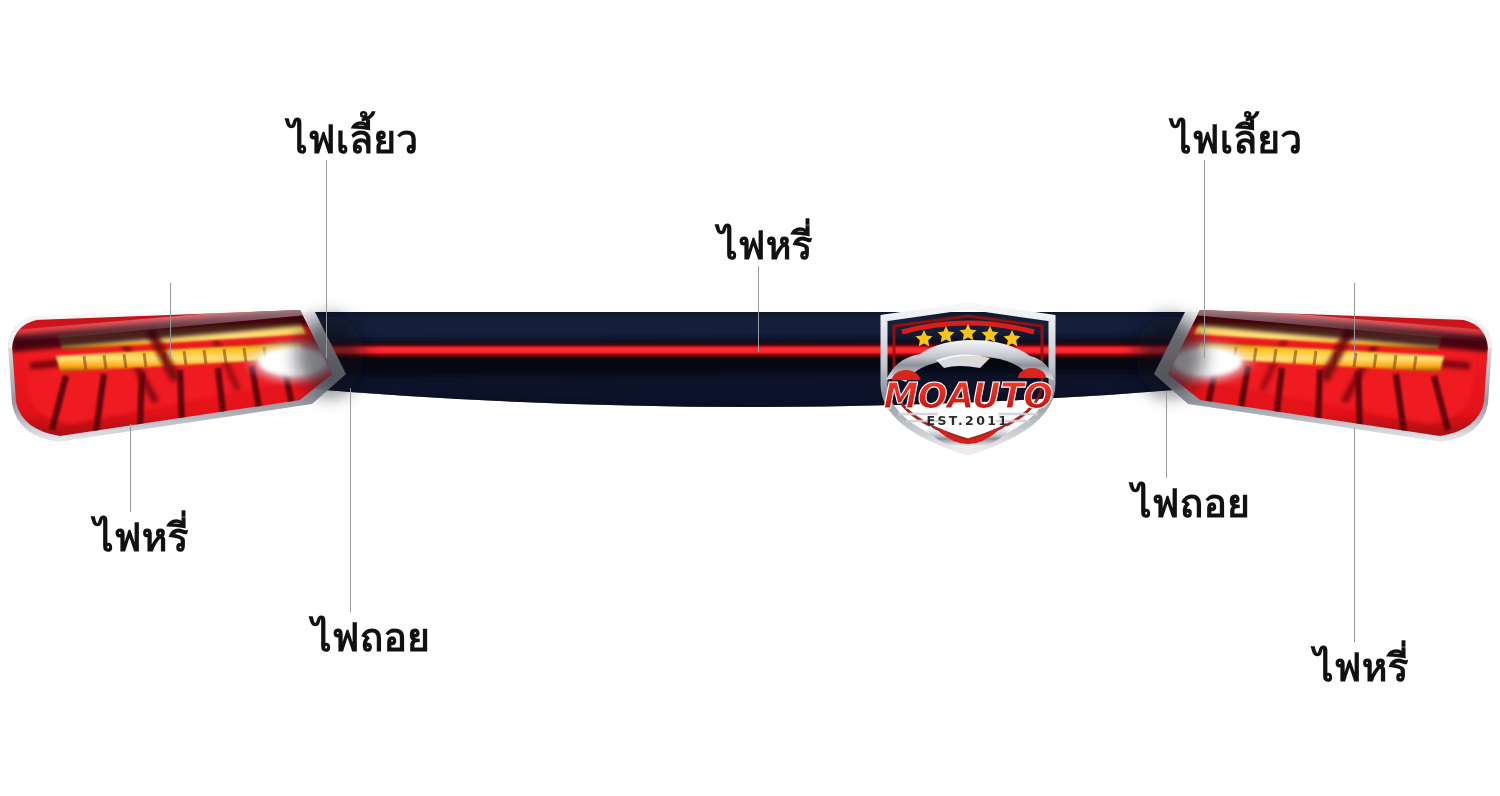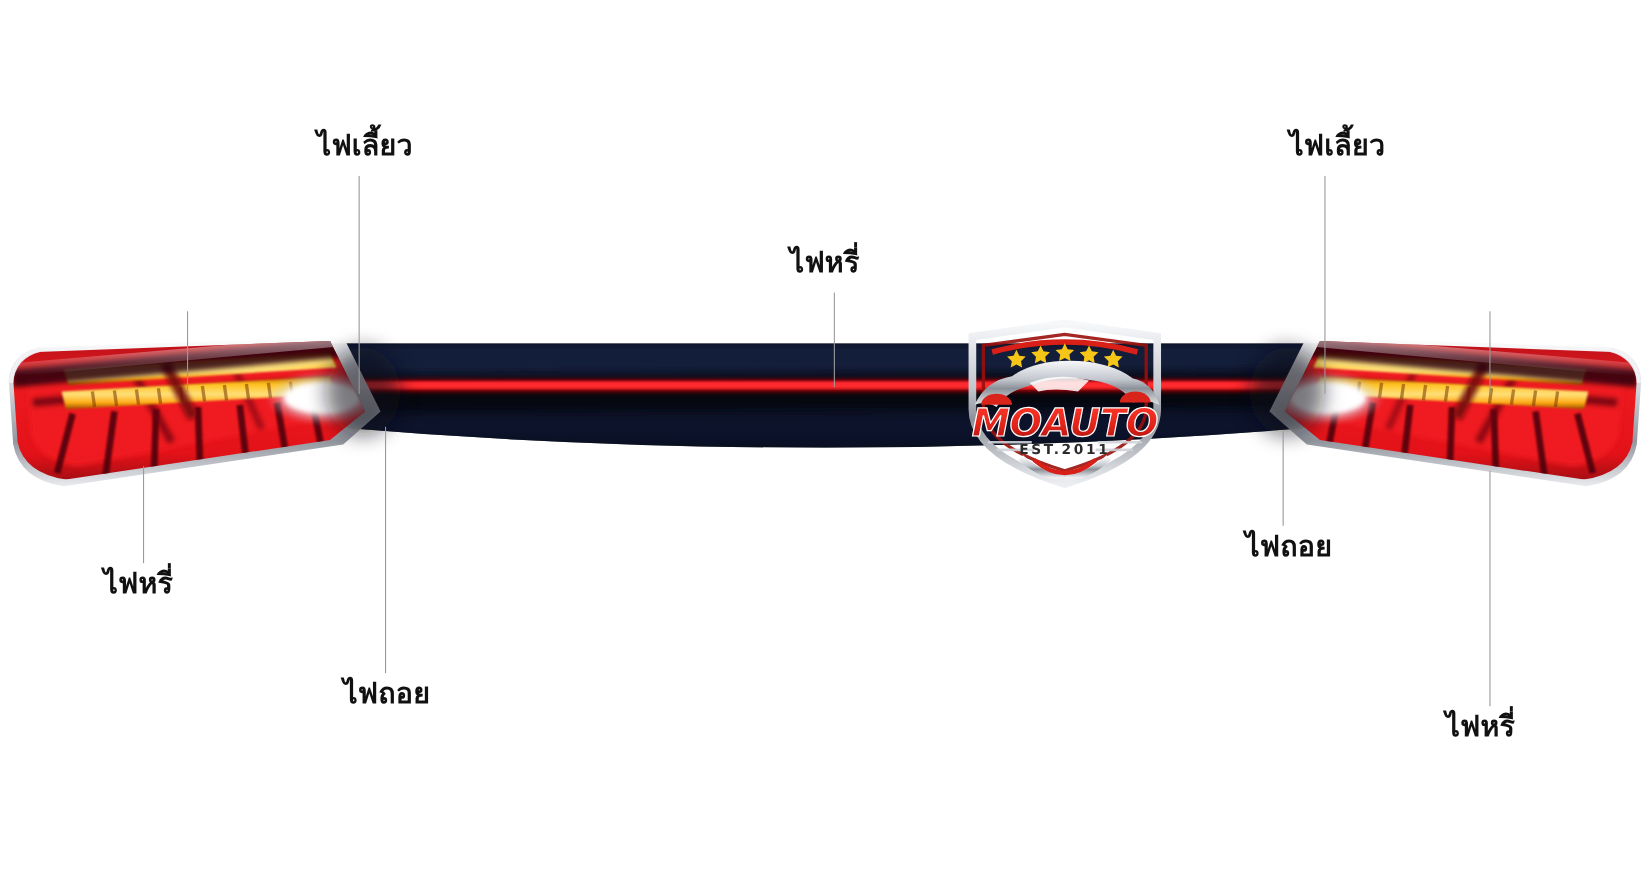--- a/index.html
+++ b/index.html
@@ -18,21 +18,21 @@
     width: 1500px;
     height: 796px;
     background: #ffffff;
   }
 
   
   .anno-label {
     position: absolute;
     font-family: "DejaVu Sans", "Liberation Sans", sans-serif;
     font-weight: bold;
-    font-size: 26px;
+    font-size: 39px;
     line-height: 1.05;
     color: #111111;
     white-space: nowrap;
     letter-spacing: 0.2px;
   }
   .leader {
     position: absolute;
     width: 1px;
     background: #9a9a9a;
   }
@@ -44,21 +44,21 @@
     top: 290;
     width: 1500px;
     height: 200px;
   }
   #lamp svg { display: block; }
 
   
   #logo {
     position: absolute;
     left: 862px;
-    top: 276px;
+    top: 288px;
     width: 212px;
     height: 172px;
     pointer-events: none;
   }
   #logo svg { display:block; width:100%; height:100%; }
 </style>
 </head>
 <body>
 
 <div id="stage">

